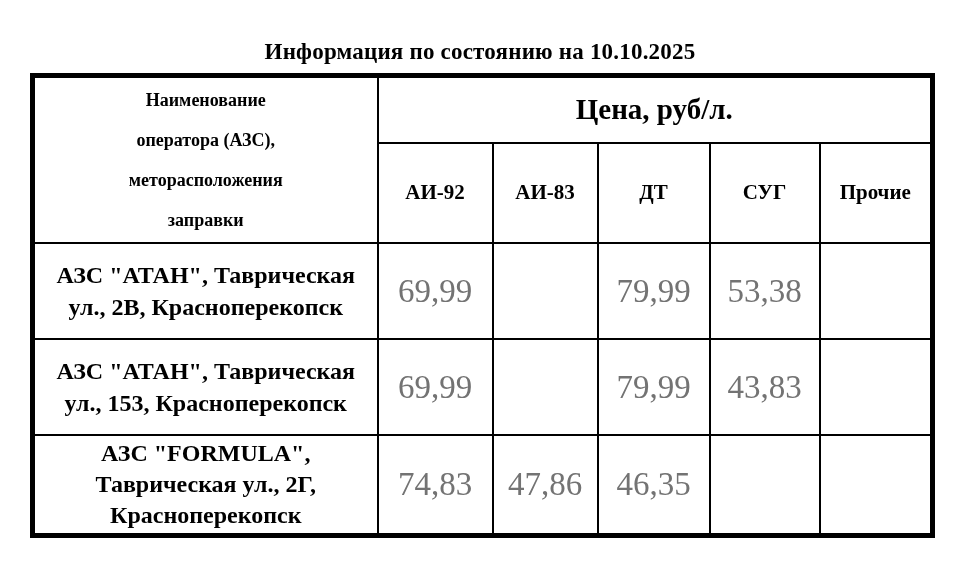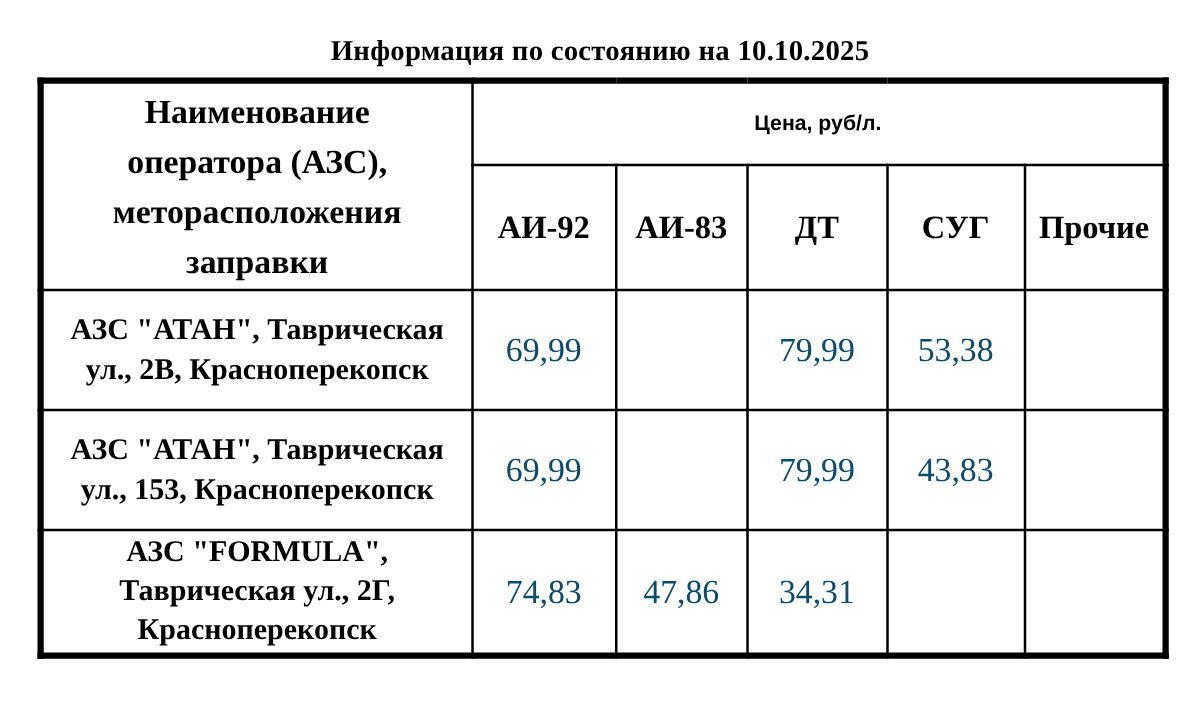--- a/index.html
+++ b/index.html
@@ -10,21 +10,21 @@
   .page {
     position: relative;
     width: 960px;
     height: 569px;
     background: #ffffff;
     font-family: "Liberation Serif", serif;
     color: #000000;
     overflow: hidden;
   }
   .title {
-    padding-top: 26px;
+    padding-top: 37px;
     height: 30px;
     line-height: 30px;
     text-align: center;
     font-weight: bold;
     font-size: 23px;
     letter-spacing: 0.2px;
   }
   table.fuel-table {
     border-collapse: collapse;
     table-layout: fixed;
@@ -38,48 +38,48 @@
     vertical-align: middle;
     padding: 2px 4px;
     overflow: hidden;
   }
   
   td.name-head, td.name-cell {
     border: 5px solid #000000;
   }
   td.name-head {
     font-weight: bold;
-    font-size: 27px;
+    font-size: 18px;
     line-height: 40px;
     white-space: pre-line;
   }
   td.price-head {
     border-bottom: 4px solid #000000;
-    font-family: Liberation Sans, sans-serif;
+    font-family: Liberation Serif, serif;
     font-weight: bold;
-    font-size: 17px;
+    font-size: 29px;
   }
   td.fuel-head {
     border-bottom: 5px solid #000000;
     font-weight: bold;
-    font-size: 26px;
+    font-size: 21px;
   }
   td.name-cell {
     font-weight: bold;
     font-size: 24px;
     line-height: 32px;
     white-space: pre-line;
   }
   tr.station-row-3 td.name-cell {
     line-height: 31px;
   }
   td.val {
     font-weight: normal;
-    font-size: 27px;
-    color: #0c4a6e;
+    font-size: 33px;
+    color: #737373;
   }
   tr.hdr-top    { height: 64px; }
   tr.hdr-fuels  { height: 96px; }
   tr.station-row-1 { height: 96px; }
   tr.station-row-2 { height: 96px; }
   tr.station-row-3 { height: 98px; }
 </style>
 </head>
 <body>
 
@@ -131,20 +131,20 @@
         <td class="val">43,83</td>
         <td class="val"></td>
       </tr>
 
       <tr class="station-row-3">
         <td class="name-cell">АЗС "FORMULA",
 Таврическая ул., 2Г,
 Красноперекопск</td>
         <td class="val">74,83</td>
         <td class="val">47,86</td>
-        <td class="val">34,31</td>
+        <td class="val">46,35</td>
         <td class="val"></td>
         <td class="val"></td>
       </tr>
     </tbody>
   </table>
 
 </div>
 
 </body></html>

